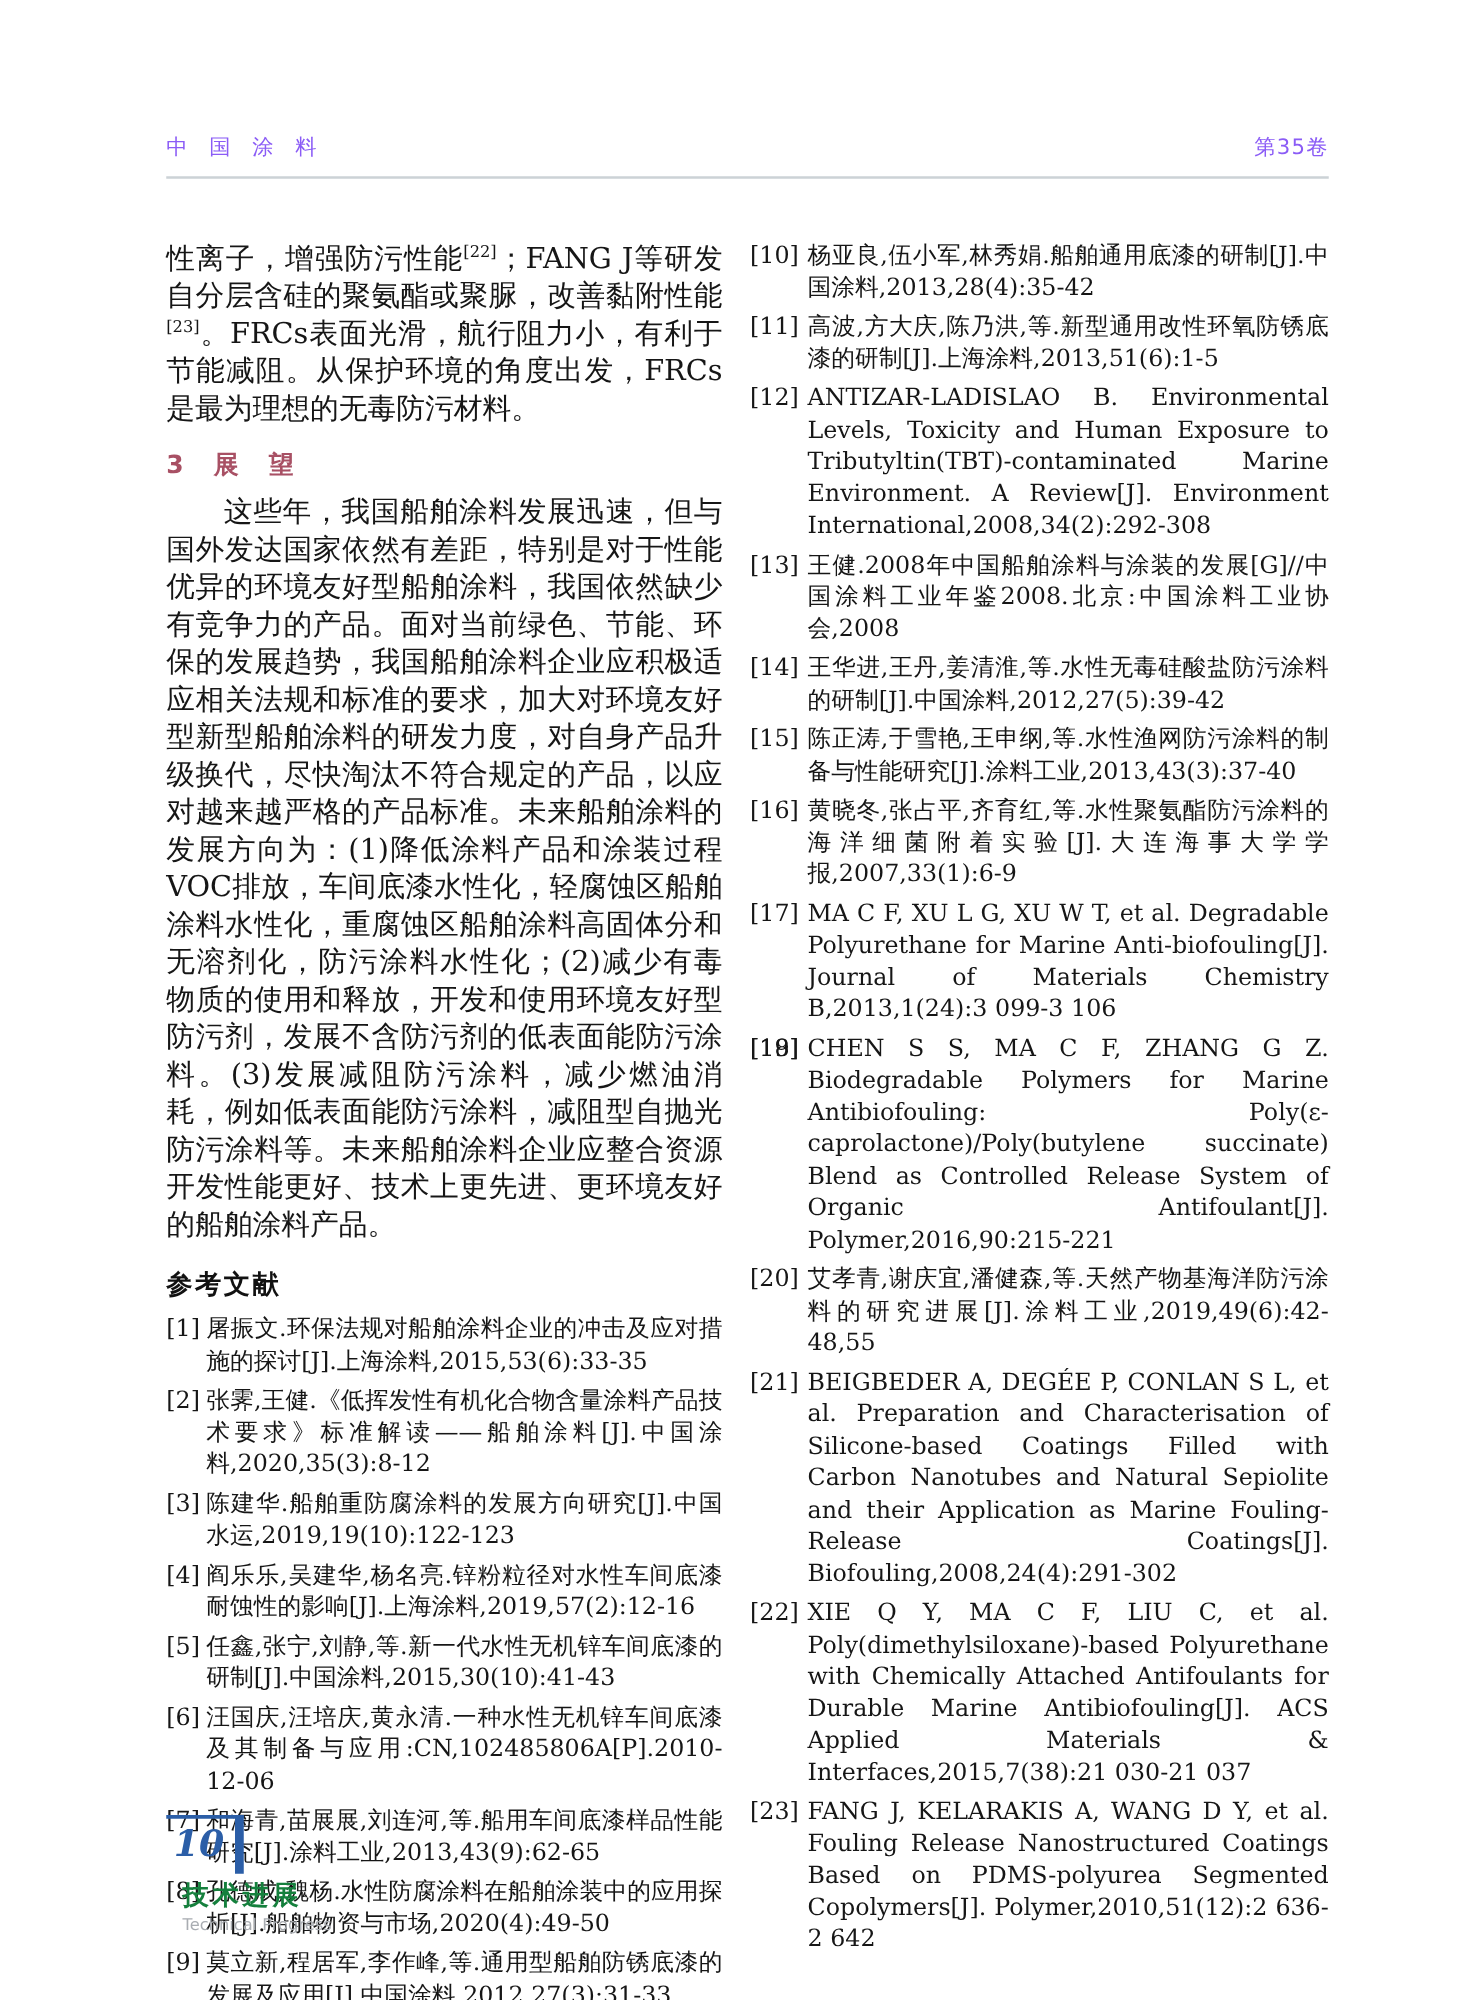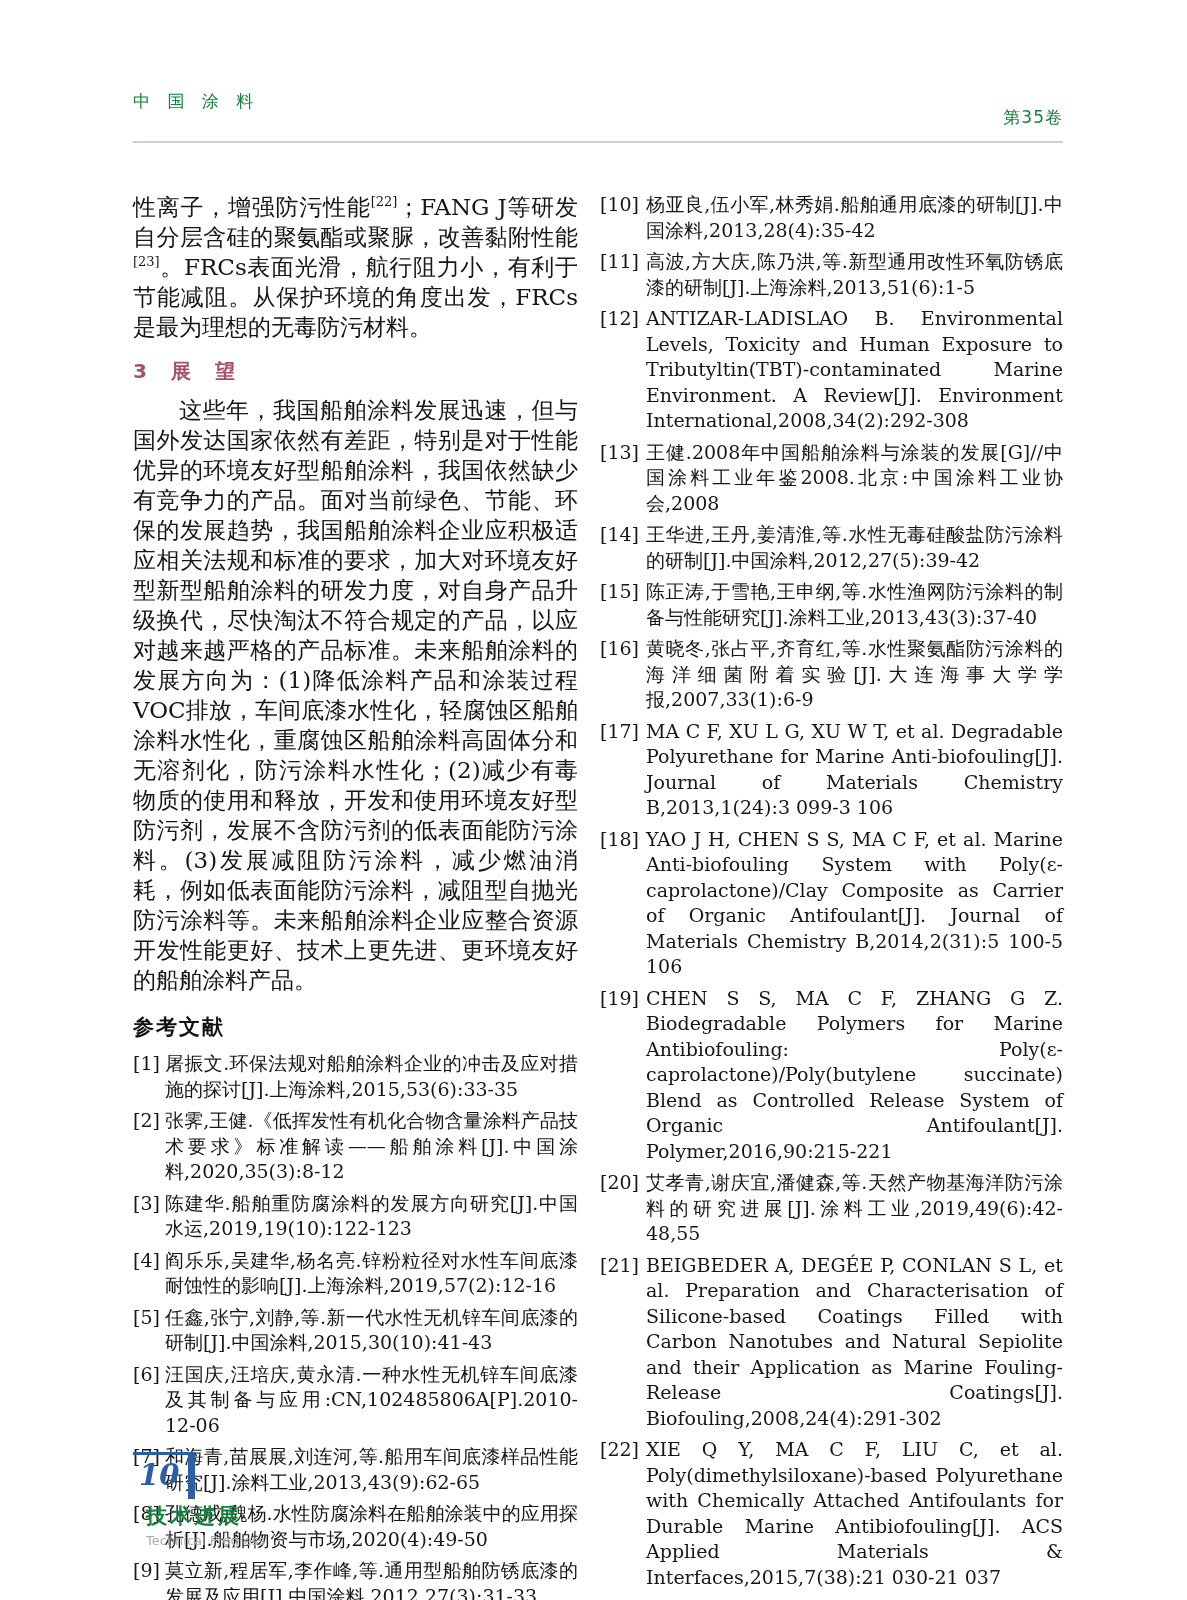--- a/index.html
+++ b/index.html
@@ -5,24 +5,24 @@
   * { margin:0; padding:0; box-sizing:border-box; }
   html,body { background:#ffffff; }
   .page {
     position:relative; width:1187px; height:1600px; margin:0 auto;
     background:#ffffff; overflow:hidden;
     font-family:"DejaVu Serif", serif; color:#181818;
   }
   
   .header {
     position:absolute; top:74px; left:133px; right:124px;
-    display:flex; justify-content:space-between; align-items:center;
+    display:flex; justify-content:space-between; align-items:flex-end;
     padding-bottom:12px; border-bottom:2px solid #ccd2d6;
     font-family:"DejaVu Sans", sans-serif;
-    font-size:17px; color:#15803d;
+    font-size:17px; color:#8b5cf6;
   }
   .header .h-left { letter-spacing:6px; }
   .header .h-right { letter-spacing:1px;margin-top:32px; }
   
   .main {
     position:absolute; top:192px; left:133px; right:124px;
     display:flex; gap:22px;
   }
   .col-left { flex:0 0 445px; }
   .col-right { flex:1 1 auto; position:relative; }
@@ -183,21 +183,20 @@
             <span class="ref-text">黄晓冬,张占平,齐育红,等.水性聚氨酯防污涂料的海洋细菌附着实验[J].大连海事大学学报,2007,33(1):6-9</span>
           </div>
 
           <div class="ref">
             <span class="ref-num">[17]</span>
             <span class="ref-text">MA C F, XU L G, XU W T, et al. Degradable Polyurethane for Marine Anti-biofouling[J]. Journal of Materials Chemistry B,2013,1(24):3 099-3 106</span>
           </div>
 
           <div class="ref">
             <span class="ref-num">[18]</span>
-            <span class="ref-text">YAO J H, CHEN S S, MA C F, et al. Marine Anti-biofouling System with Poly(ε-caprolactone)/Clay Composite as Carrier of Organic Antifoulant[J]. Journal of Materials Chemistry B,2014,2(31):5 100-5 106</span>
           </div>
 
           <div class="ref">
             <span class="ref-num">[19]</span>
             <span class="ref-text">CHEN S S, MA C F, ZHANG G Z. Biodegradable Polymers for Marine Antibiofouling: Poly(ε-caprolactone)/Poly(butylene succinate) Blend as Controlled Release System of Organic Antifoulant[J]. Polymer,2016,90:215-221</span>
           </div>
 
           <div class="ref">
             <span class="ref-num">[20]</span>
             <span class="ref-text">艾孝青,谢庆宜,潘健森,等.天然产物基海洋防污涂料的研究进展[J].涂料工业,2019,49(6):42-48,55</span>

